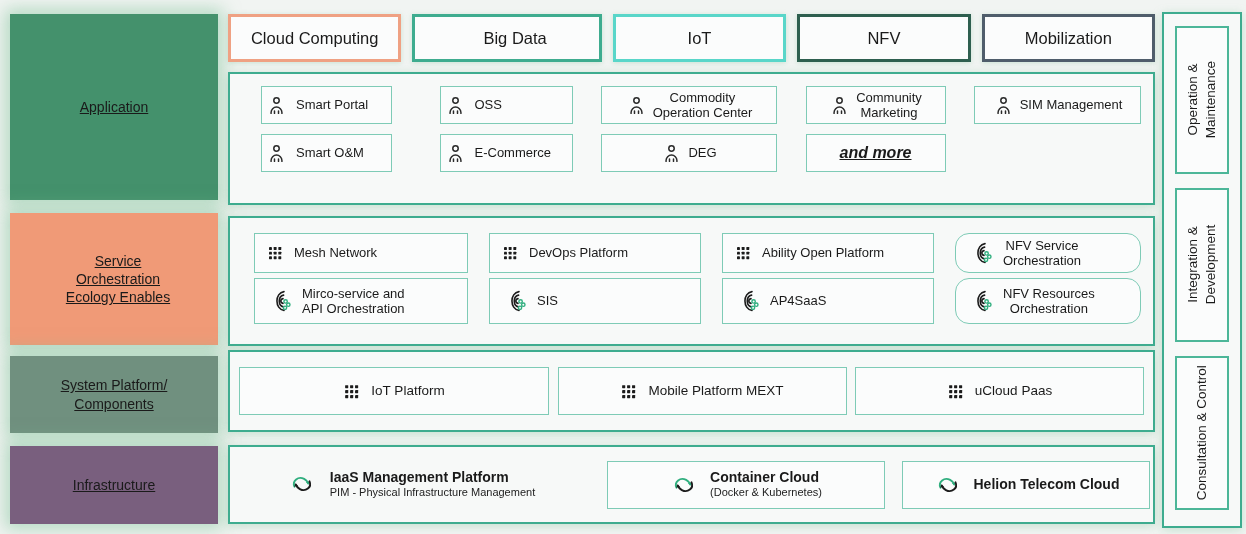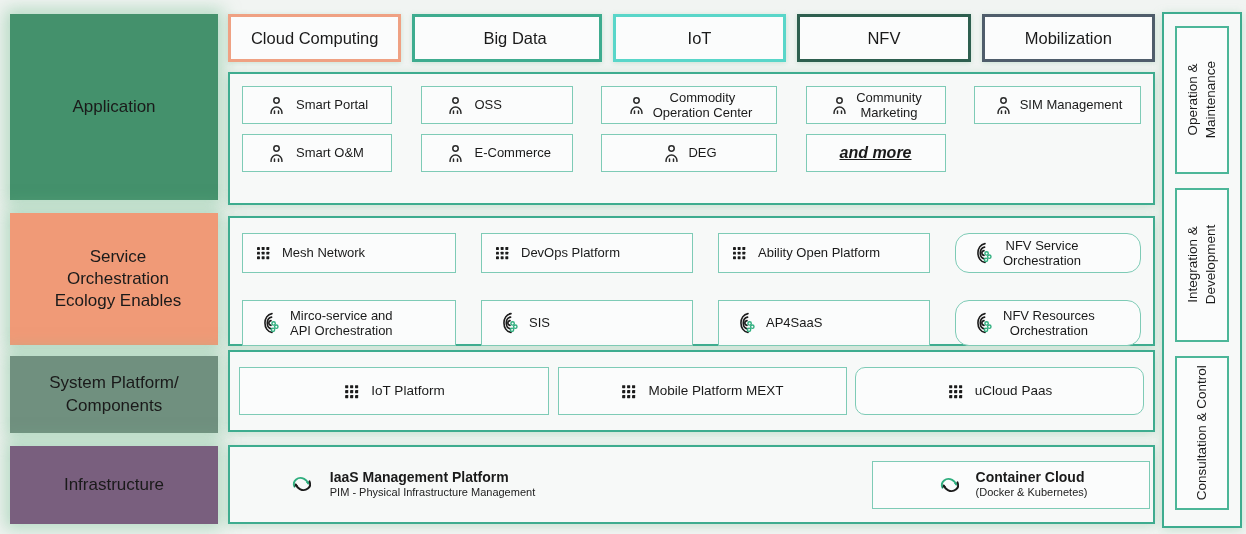--- a/index.html
+++ b/index.html
@@ -3,56 +3,56 @@
 <meta charset="utf-8">
 <style>
   * { margin:0; padding:0; box-sizing:border-box; }
   html,body { background:#e9efeb; }
   body { font-family:"Liberation Sans", sans-serif; color:#1a1a1a; }
 
   .canvas { position:relative; width:1246px; height:534px; background:#f1f4f2; overflow:hidden; }
 
   
   .lrow { position:absolute; left:10px; width:208px; display:flex; align-items:center; justify-content:center;
-          text-align:center; font-size:17px; line-height:1.3; white-space:pre-line;
-          box-shadow:0 0 16px 5px rgba(130,195,155,.55); }
+          text-align:center; font-size:14px; line-height:1.3; white-space:pre-line;
+          box-shadow:0 0 16px 5px rgba(130,195,155,.55);text-decoration:underline; }
   .lrow-0 { top:14px; height:186px; }
   .lrow-1 { top:213px; height:132px;padding-left:8px; }
   .lrow-2 { top:356px; height:77px; }
   .lrow-3 { top:446px; height:78px; }
 
   
   .tabs { position:absolute; left:228px; top:14px; width:927px; height:48px; display:flex; gap:11px; }
   .tab { flex:1; background:#fbfcfc; border:3px solid #888; display:flex; align-items:center; justify-content:center;
          font-size:16.5px; box-shadow:0 1px 5px rgba(130,195,155,.35); }
 
   
   .cont { position:absolute; left:228px; width:927px; background:#f7f9f8; border:2px solid #3eac8f;
           box-shadow:0 2px 9px rgba(130,195,155,.4); }
   .item { border:1.5px solid #7ecbb6; background:#fbfcfc; display:flex; align-items:center; font-size:13px; line-height:1.18; }
 
   
   .cont-app { top:72px; height:133px; padding:12px 12px 0 12px; display:grid;
               grid-template-columns:150px 152px 176px 140px 167px; grid-auto-rows:38px; row-gap:10px;
               justify-content:space-between; }
-  .al { padding-left:23px; gap:9px; }
+  .al { padding-left:4px; gap:9px;margin-left:19px; }
   .ac { justify-content:center; gap:6px; text-align:center; white-space:pre-line; }
   .amore { justify-content:center; font-size:16px; font-style:italic; text-decoration:underline; font-weight:bold; }
 
   
-  .cont-svc { top:216px; height:130px; padding:15px 12px 0 12px; display:grid;
-              grid-template-columns:214px 212px 212px 186px; grid-template-rows:40px 46px; row-gap:27px;
+  .cont-svc { top:216px; height:130px; padding:15px 12px 0 24px; display:grid;
+              grid-template-columns:214px 212px 212px 186px; grid-template-rows:40px 46px; row-gap:5px;
               justify-content:space-between; }
   .sitem { padding-left:12px; gap:11px; white-space:pre-line; }
   .scenter { text-align:center;border-radius:14px; }
 
   
   .cont-sys { top:350px; height:82px; padding:0 9px; display:flex; align-items:center; justify-content:space-between; }
   .pitem { height:48px; justify-content:center; gap:11px; font-size:13.5px; }
-  .pitem-0 { width:310px; } .pitem-1 { width:289px; } .pitem-2 { width:289px;border-radius:10px; }
+  .pitem-0 { width:310px; } .pitem-1 { width:289px; } .pitem-2 { width:289px; }
 
   
   .cont-inf { top:445px; height:79px; display:flex; align-items:center; justify-content:space-between; padding:0 3px; }
   .iaas { width:356px; display:flex; align-items:center; justify-content:center; gap:13px; }
   .ibox { height:48px; justify-content:center; gap:11px; }
   .ibox-1 { width:278px; } .ibox-2 { width:248px; }
   .itxt { display:flex; flex-direction:column; }
   .ititle { font-weight:bold; font-size:14px; line-height:1.2; }
   .isub { font-size:11px; line-height:1.25; color:#222; }
 
@@ -260,20 +260,28 @@
       <span class="ic">
           <svg width="30" height="26">
             <use href="#i-cloud"></use>
           </svg>
         </span>
       <span class="itxt">
           <span class="ititle">Container Cloud</span>
           <span class="isub">(Docker &amp; Kubernetes)</span>
         </span>
     </div>
+    <div class="item ibox ibox-2">
+      <span class="ic">
+          <svg width="30" height="26">
+            <use href="#i-cloud"></use>
+          </svg>
+        </span>
+      <span class="ititle">Helion Telecom Cloud</span>
+    </div>
   </div>
 
   <div class="rcol">
     <div class="rbox rbox-0">
         <div class="vtext">Operation &amp;
 Maintenance</div>
       </div>
     <div class="rbox rbox-1">
         <div class="vtext">Integration &amp;
 Development</div>

